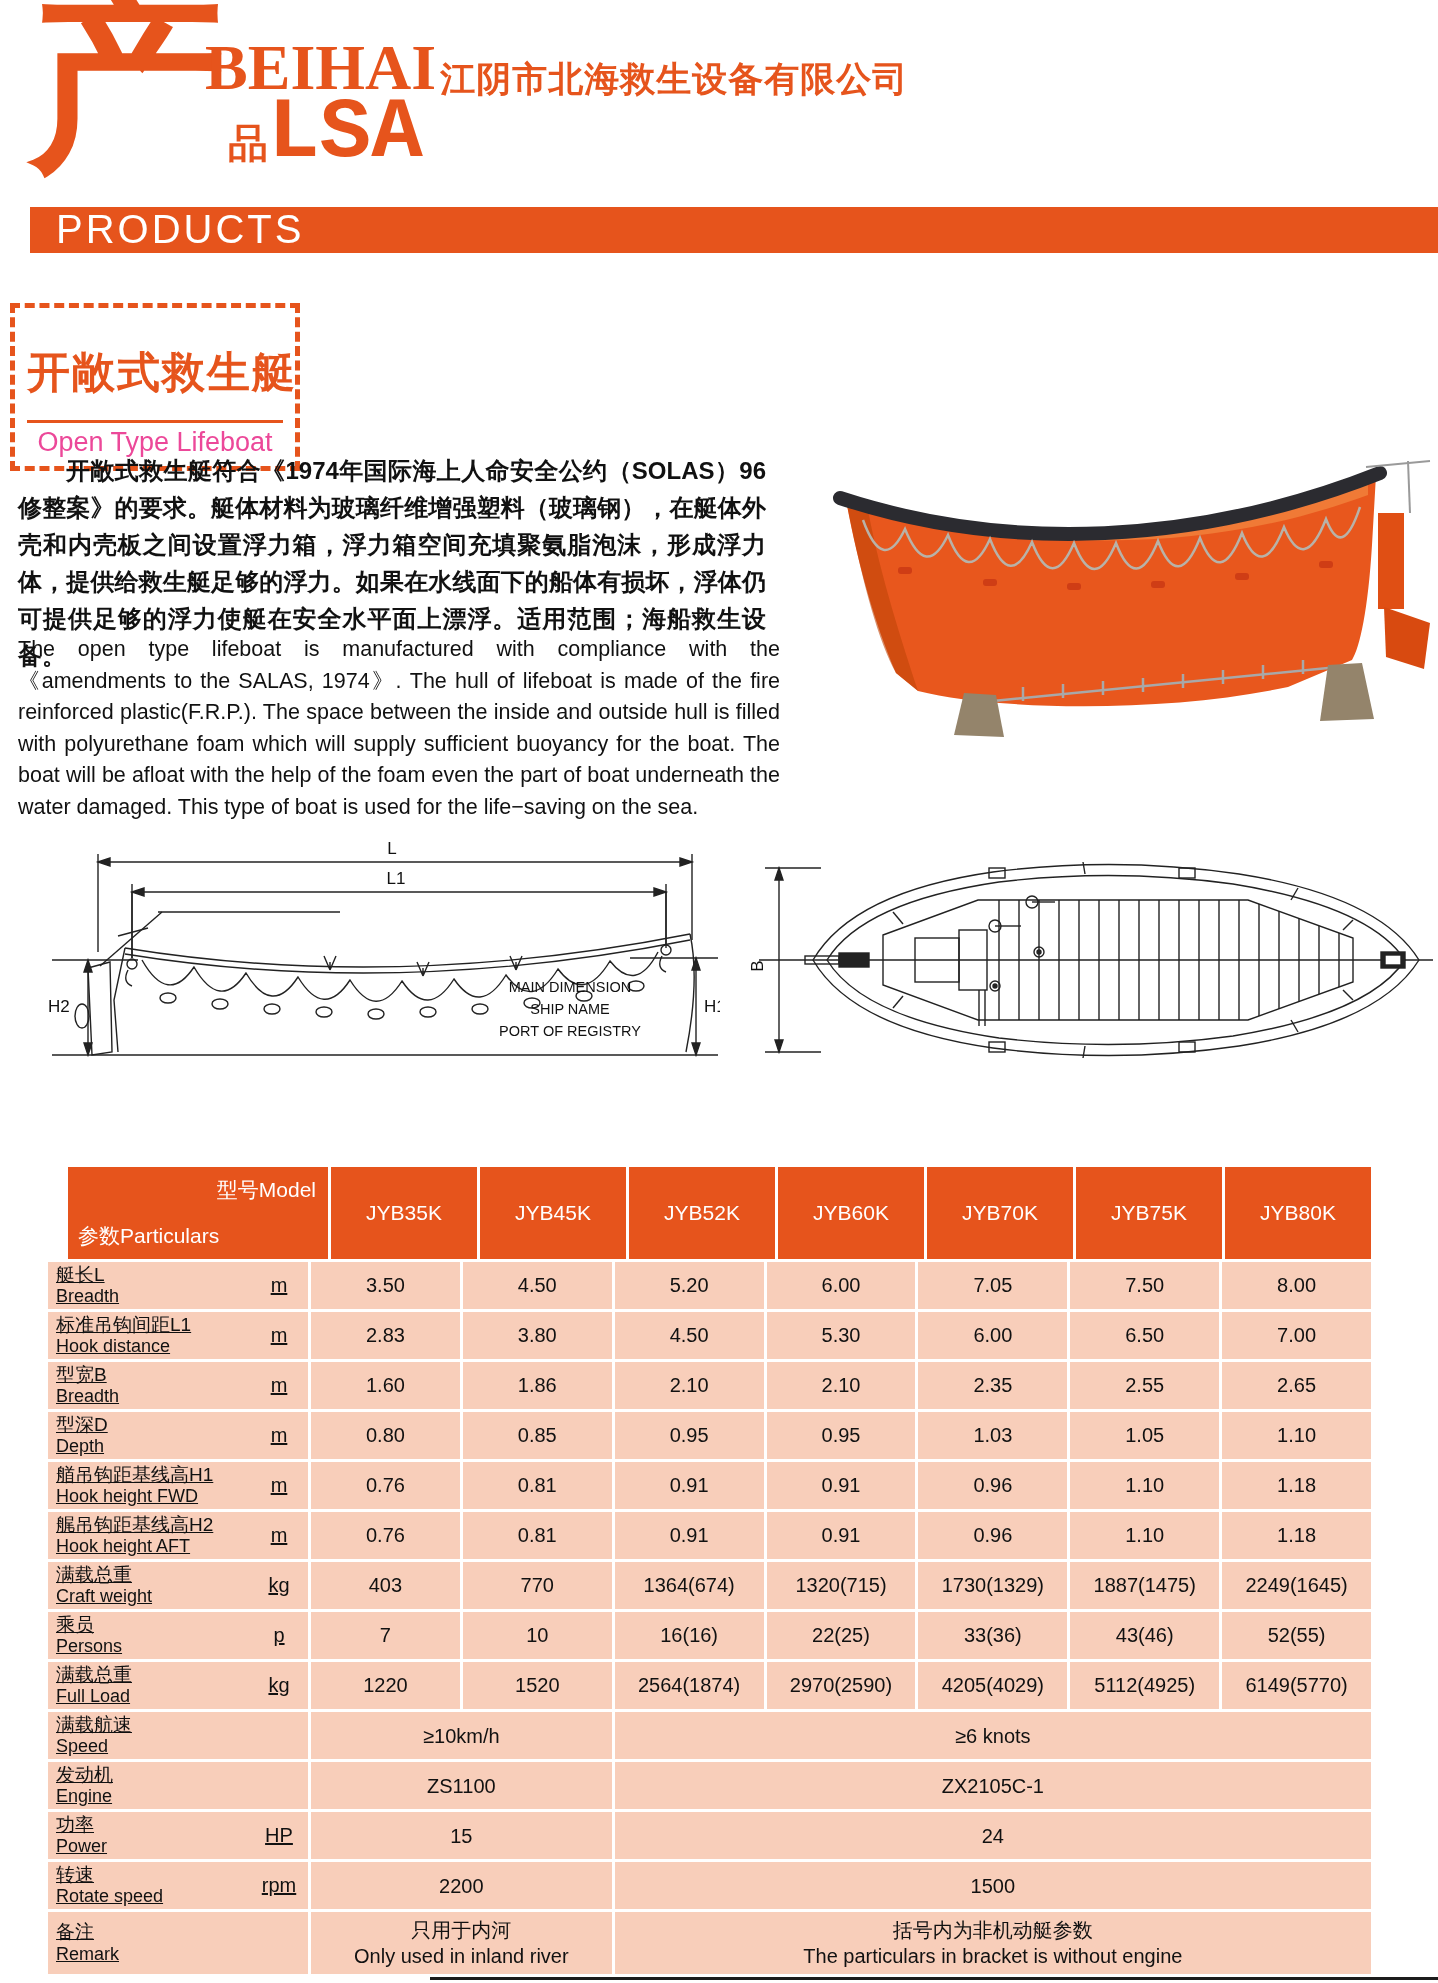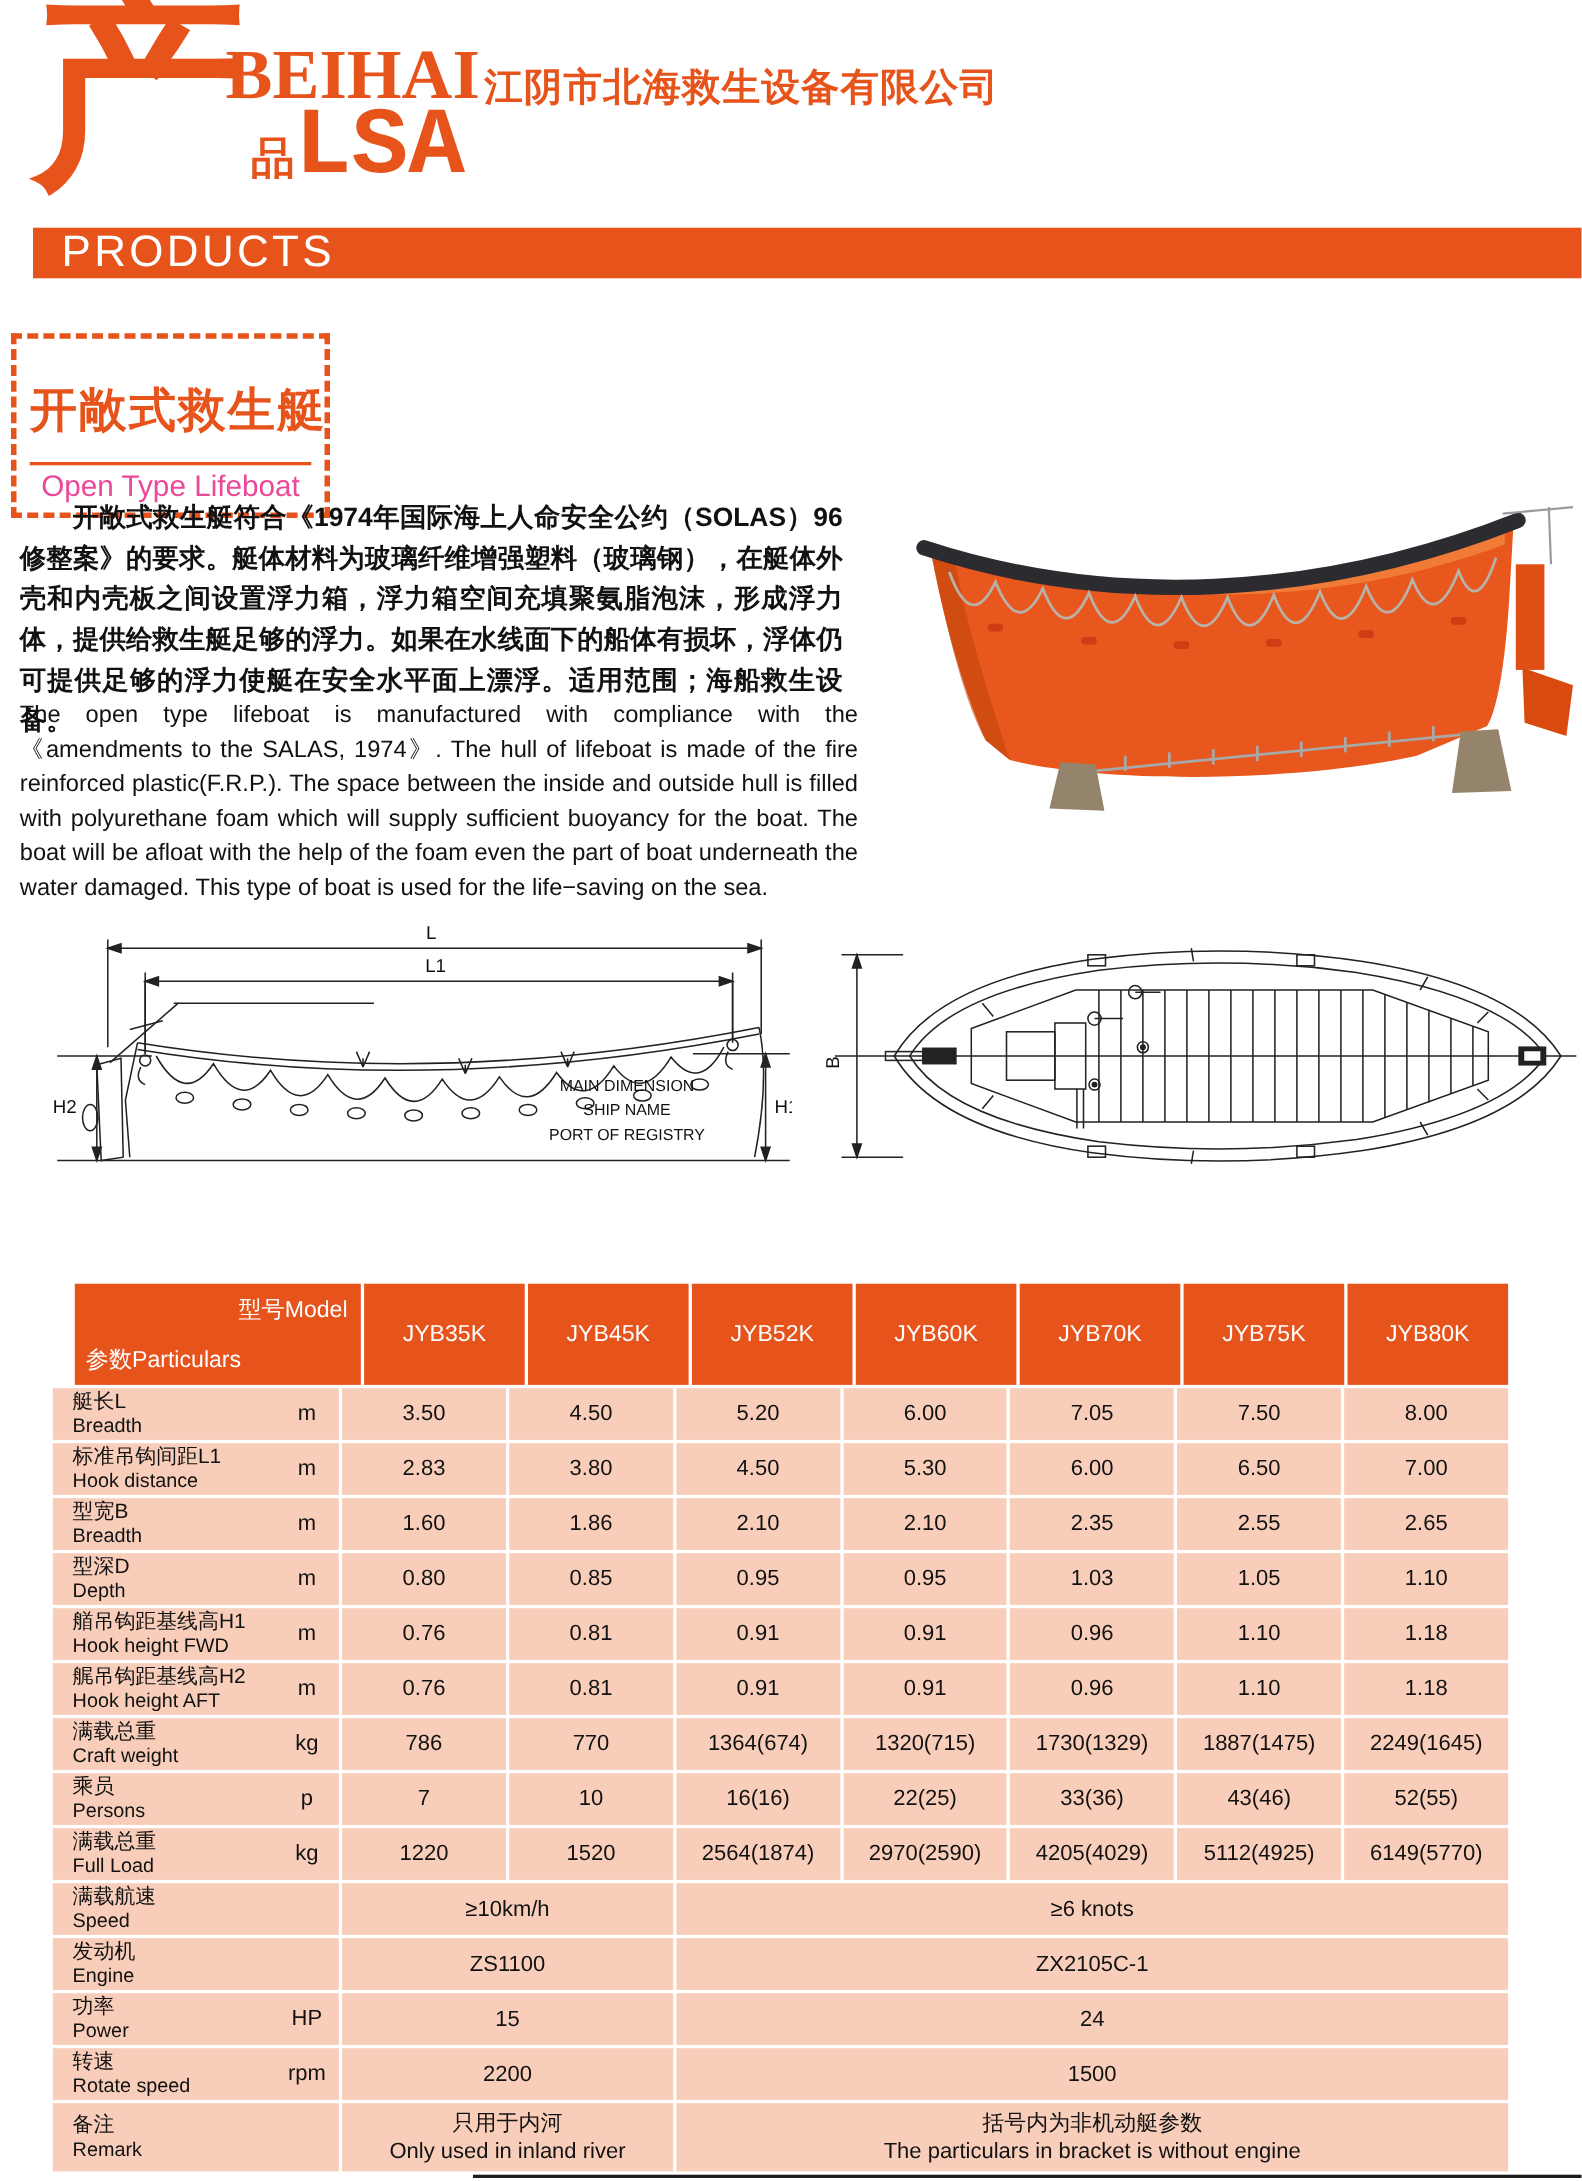--- a/index.html
+++ b/index.html
@@ -38,21 +38,21 @@
   .tr{display:grid;grid-template-columns:260px repeat(7,1fr);column-gap:3px;margin-bottom:3px;}
   .tr.hdr{height:92px;margin-left:20px;}
   .tr.row{height:47px;}
   #span-rows .tr:last-child{height:62px;}
   .td{background:#f8ceba;display:flex;align-items:center;justify-content:center;}
   .hdr .td{background:#e6541c;color:#fff;font-size:21px;}
   .corner{position:relative;display:block;
     background:linear-gradient(to bottom right,#e6541c 0%,#e6541c calc(50% - 2px),#fff calc(50% - 2px),#fff calc(50% + 2px),#e6541c calc(50% + 2px),#e6541c 100%);}
   .corner .model-lbl{position:absolute;top:9px;right:12px;font-size:21px;}
   .corner .part-lbl{position:absolute;bottom:9px;left:10px;font-size:21px;}
-  .label-cell{justify-content:flex-start;padding-left:18px;box-sizing:border-box;}
+  .label-cell{justify-content:flex-start;padding-left:8px;box-sizing:border-box;text-decoration:underline;}
   .lbl{flex:1;}
   .lbl .cn{font-size:19px;font-weight:500;line-height:1.22;}
   .lbl .en{font-size:18px;line-height:1.22;}
   .unit{width:58px;text-align:center;font-size:20px;}
   .val{font-size:20px;text-align:center;flex-direction:column;}
   .val div{line-height:1.3;}
   .span-a{grid-column:2 / span 2;}
   .span-b{grid-column:4 / span 5;}
   .bottom-line{left:430px;top:1977px;width:1008px;height:3px;background:#1c1c1c;}
 </style>
@@ -370,21 +370,21 @@
         </div>
 
   <div class="tr row">
     <div class="td label-cell">
       <div class="lbl">
         <div class="cn">满载总重</div>
         <div class="en">Craft weight</div>
       </div>
       <div class="unit">kg</div>
     </div>
-  <div class="td val">786</div>
+  <div class="td val">403</div>
           <div class="td val">770</div>
           <div class="td val">1364(674)</div>
           <div class="td val">1320(715)</div>
           <div class="td val">1730(1329)</div>
           <div class="td val">1887(1475)</div>
           <div class="td val">2249(1645)</div>
         </div>
 
   <div class="tr row">
     <div class="td label-cell">

